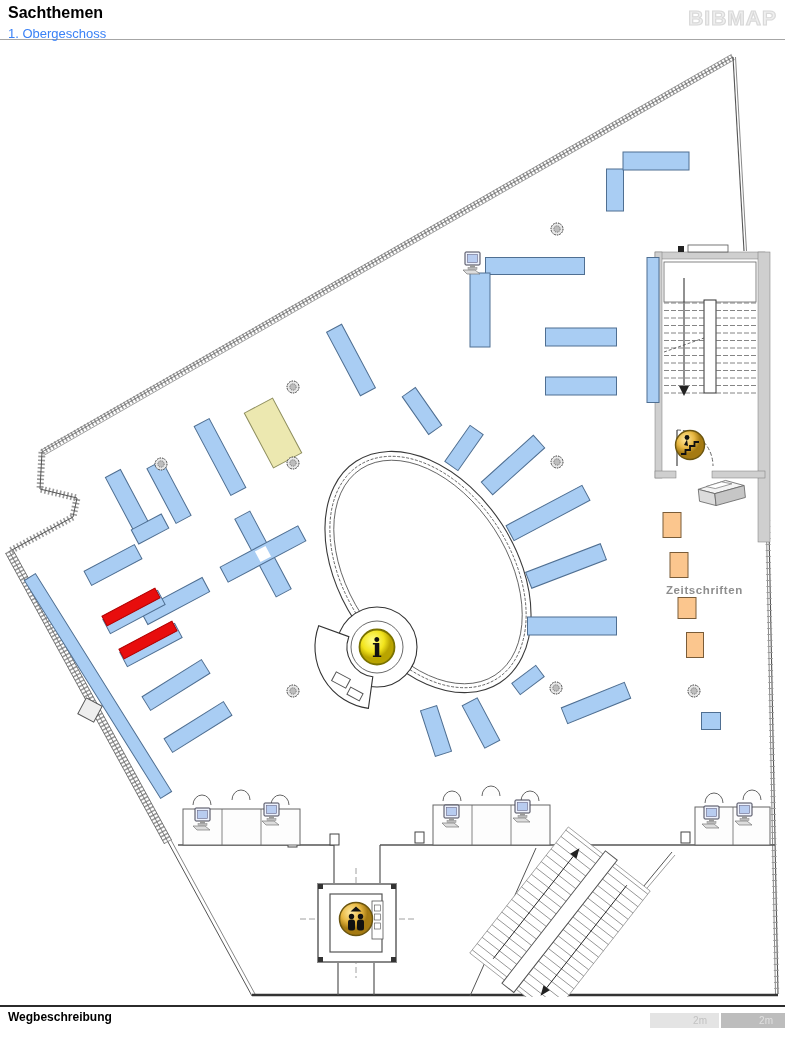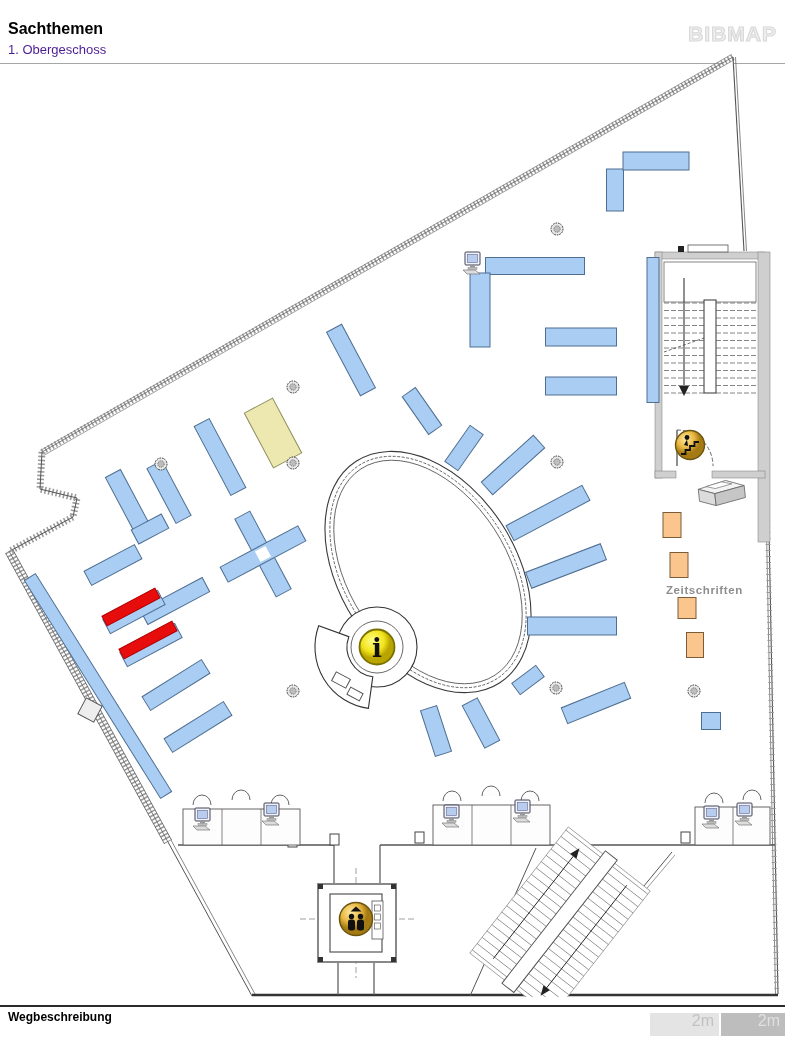--- a/index.html
+++ b/index.html
@@ -1,28 +1,28 @@
 <!DOCTYPE html>
 <html><head>
 <meta charset="utf-8">
 <style>
   html,body{margin:0;padding:0;background:#fff;}
   .page{position:relative;width:785px;height:1043px;background:#fff;overflow:hidden;
         font-family:"Liberation Sans",sans-serif;}
-  header{position:absolute;top:16px;left:0;width:785px;height:48px;border-bottom:1px solid #a6a6a6;box-sizing:border-box;background:#fff;}
+  header{position:absolute;top:0;left:0;width:785px;height:40px;border-bottom:1px solid #a6a6a6;box-sizing:border-box;background:#fff;}
   .title{position:absolute;top:4px;left:8px;font-size:16px;font-weight:bold;color:#000;}
-  .subtitle{position:absolute;top:26px;left:8px;font-size:13px;color:#4c1d95;}
+  .subtitle{position:absolute;top:26px;left:8px;font-size:13px;color:#3b82f6;}
   .logo{position:absolute;top:6px;right:8px;font-size:21px;font-weight:bold;letter-spacing:1px;
         color:#efefef;-webkit-text-stroke:1.2px #d9d9d9;}
   #floorplan{position:absolute;top:49px;left:0;}
   footer{position:absolute;top:997px;left:0;width:785px;height:46px;border-top:2px solid #2b2b2b;box-sizing:border-box;background:#fff;margin-top:8px;}
   .wb{position:absolute;top:3px;left:8px;font-size:12px;font-weight:bold;color:#000;}
   .desc{position:absolute;top:20px;left:8px;font-size:12px;color:#111;width:700px;}
-  .scalebox{position:absolute;top:6px;height:23px;font-size:16px;line-height:15px;text-align:right;
-            padding-right:5px;box-sizing:border-box;}
+  .scalebox{position:absolute;top:6px;height:15px;font-size:10px;line-height:15px;text-align:right;
+            padding-right:12px;box-sizing:border-box;}
   .scalebox.light{left:650px;width:69px;}
   .scalebox.dark{left:721px;width:64px;}
 </style>
 </head>
 <body>
 
 <div class="page">
   <header>
     <div class="title">Sachthemen</div>
     <div class="subtitle">1. Obergeschoss</div>

